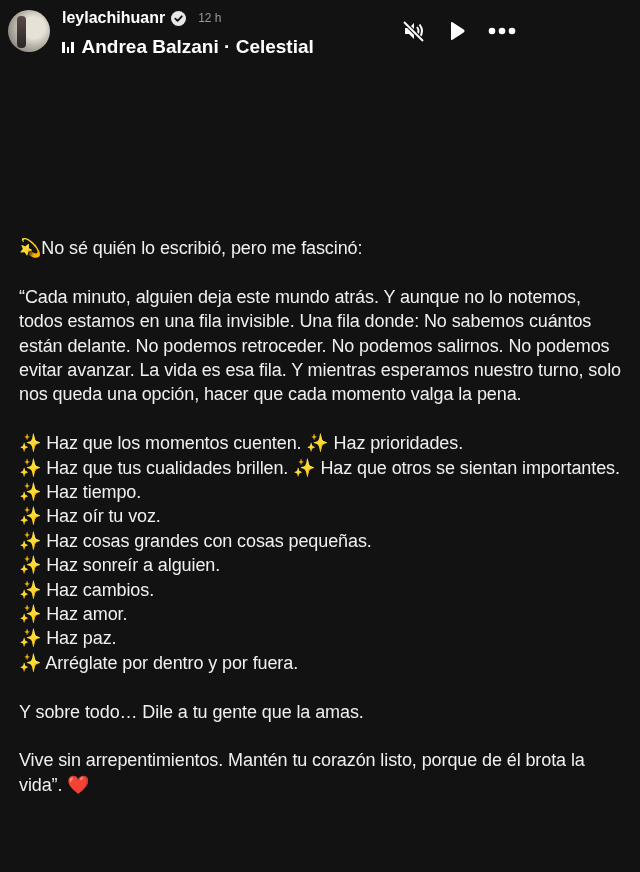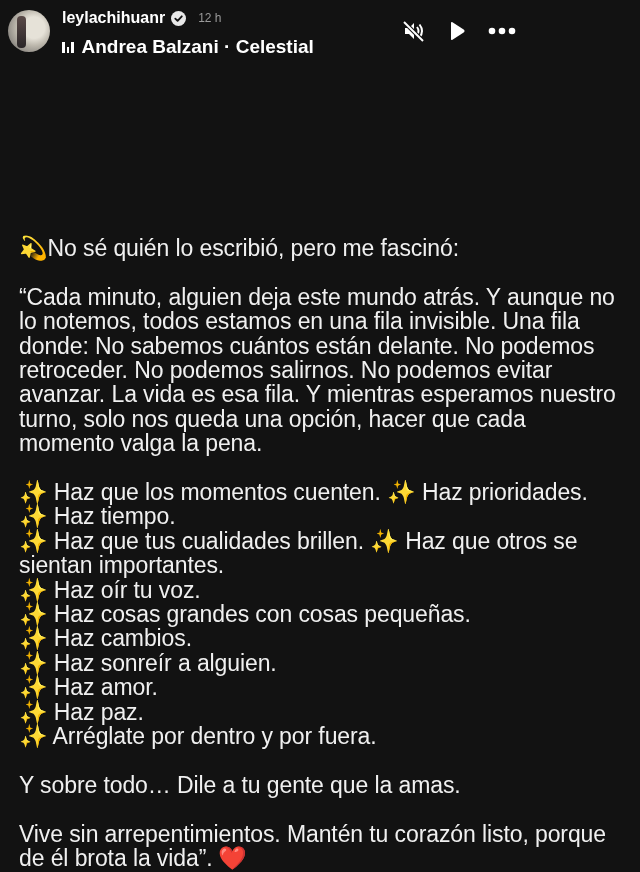--- a/index.html
+++ b/index.html
@@ -37,21 +37,21 @@
   }
   .bars { display:inline-flex; align-items:flex-end; gap:2px; height:12px; }
   .bars span { display:block; width:2.5px; background:#fff; }
   .controls {
     position:absolute; right:24px; top:20px; display:flex; align-items:center; gap:22px;
   }
   .ctrl { display:flex; align-items:center; justify-content:center; cursor:pointer; }
 
   .content {
     position:absolute; left:19px; top:236px; width:605px;
-    font-size:23px; line-height:24.4px; color:#f0f0f0;
+    font-size:18px; line-height:24.4px; color:#f0f0f0;
     letter-spacing:-0.1px;
   }
   .content p { margin:0; }
   .gap { height:24.4px; }
   .emoji-sparkle { color:#f5c518; }
   .heart { color:#e0141e; }
 </style>
 </head>
 <body>
 
@@ -105,26 +105,26 @@
   </div>
 </div>
 
 <div class="content">
   <p><span>💫</span><span>No sé quién lo escribió, pero me fascinó:</span></p>
   <div class="gap"></div>
   <p>“Cada minuto, alguien deja este mundo atrás. Y aunque no lo notemos, todos estamos en una fila invisible. Una fila donde:  No sabemos cuántos están delante. No podemos retroceder. No podemos salirnos. No podemos evitar avanzar. La vida es esa fila. Y mientras esperamos nuestro turno, solo nos queda una opción, hacer que cada momento valga la pena.</p>
   <div class="gap"></div>
 
   <p><span class="emoji-sparkle">✨</span> <span>Haz que los momentos cuenten.</span> <span class="emoji-sparkle">✨</span> <span>Haz prioridades.</span></p>
+  <p><span class="emoji-sparkle">✨</span> <span>Haz que tus cualidades brillen.</span> <span class="emoji-sparkle">✨</span> <span>Haz que otros se sientan importantes.</span></p>
   <p><span class="emoji-sparkle">✨</span> <span>Haz tiempo.</span></p>
-  <p><span class="emoji-sparkle">✨</span> <span>Haz que tus cualidades brillen.</span> <span class="emoji-sparkle">✨</span> <span>Haz que otros se sientan importantes.</span></p>
   <p><span class="emoji-sparkle">✨</span> <span>Haz oír tu voz.</span></p>
   <p><span class="emoji-sparkle">✨</span> <span>Haz cosas grandes con cosas pequeñas.</span></p>
+  <p><span class="emoji-sparkle">✨</span> <span>Haz sonreír a alguien.</span></p>
   <p><span class="emoji-sparkle">✨</span> <span>Haz cambios.</span></p>
-  <p><span class="emoji-sparkle">✨</span> <span>Haz sonreír a alguien.</span></p>
   <p><span class="emoji-sparkle">✨</span> <span>Haz amor.</span></p>
   <p><span class="emoji-sparkle">✨</span> <span>Haz paz.</span></p>
   <p><span class="emoji-sparkle">✨</span> <span>Arréglate por dentro y por fuera.</span></p>
 
   <div class="gap"></div>
   <p>Y sobre todo… Dile a tu gente que la amas.</p>
   <div class="gap"></div>
   <p><span>Vive sin arrepentimientos. Mantén tu corazón listo, porque de él brota la vida”.</span> <span class="heart">❤️</span></p>
 </div>
 

